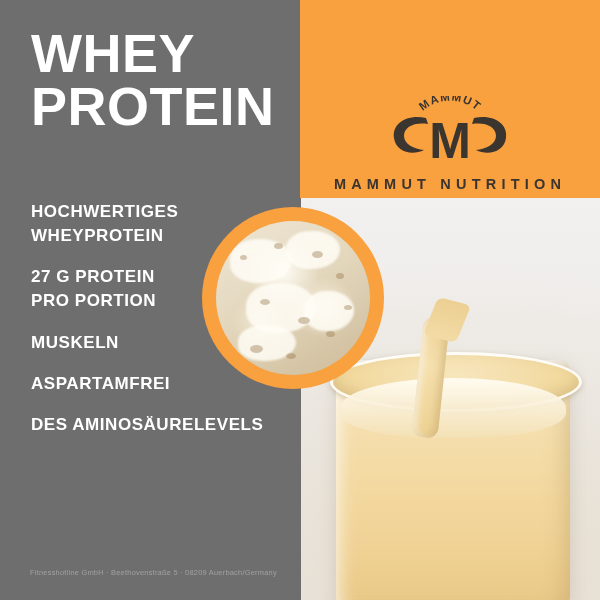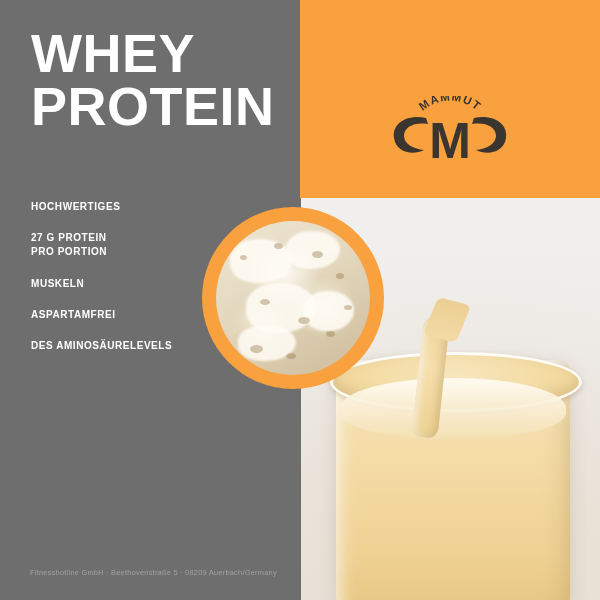--- a/index.html
+++ b/index.html
@@ -129,21 +129,21 @@
   }
   .title-line { display: block; white-space: nowrap; }
 
   
   .bullets {
     position: absolute;
     left: 31px;
     top: 200px;
     width: 250px;
     color: #ffffff;
-    font-size: 10px;
+    font-size: 17px;
     font-weight: 700;
     letter-spacing: 0.55px;
     line-height: 1.42;
     text-transform: uppercase;
   }
   .bullet { margin-bottom: 17px; }
   .bullet:last-child { margin-bottom: 0; }
   .bullet-line { display: block; white-space: nowrap; }
 
   
@@ -231,20 +231,21 @@
   <div class="orange-panel"></div>
 
   <div class="title">
     <span class="title-line">WHEY</span>
     <span class="title-line">PROTEIN</span>
   </div>
 
   <div class="bullets">
     <div class="bullet">
       <span class="bullet-line">HOCHWERTIGES</span>
+      <span class="bullet-line">WHEYPROTEIN</span>
     </div>
     <div class="bullet">
       <span class="bullet-line">27 g PROTEIN</span>
       <span class="bullet-line">PRO PORTION</span>
     </div>
     <div class="bullet">
       <span class="bullet-line">MUSKELN</span>
     </div>
     <div class="bullet">
       <span class="bullet-line">ASPARTAMFREI</span>
@@ -282,15 +283,16 @@
 
       <path d="M86 22 C106 18, 120 28, 118 42 C116 56, 100 60, 88 54 C98 53, 108 48, 108 40 C108 31, 98 26, 84 28 Z" fill="#3b3530"></path>
 
       <path id="archpath" d="M30 22 A34 26 0 0 1 94 22" fill="none"></path>
       <text font-family="'Liberation Sans', sans-serif" font-size="11.5" font-weight="700" fill="#3b3530" letter-spacing="1.2">
         <textPath href="#archpath" startOffset="50%" text-anchor="middle">MAMMUT</textPath>
       </text>
 
       <text x="62" y="62" font-family="'Liberation Sans', sans-serif" font-size="50" font-weight="700" fill="#3b3530" text-anchor="middle">M</text>
     </svg>
+    <span class="logo-word">MAMMUT NUTRITION</span>
   </div>
 
 </div>
 
 </body></html>

